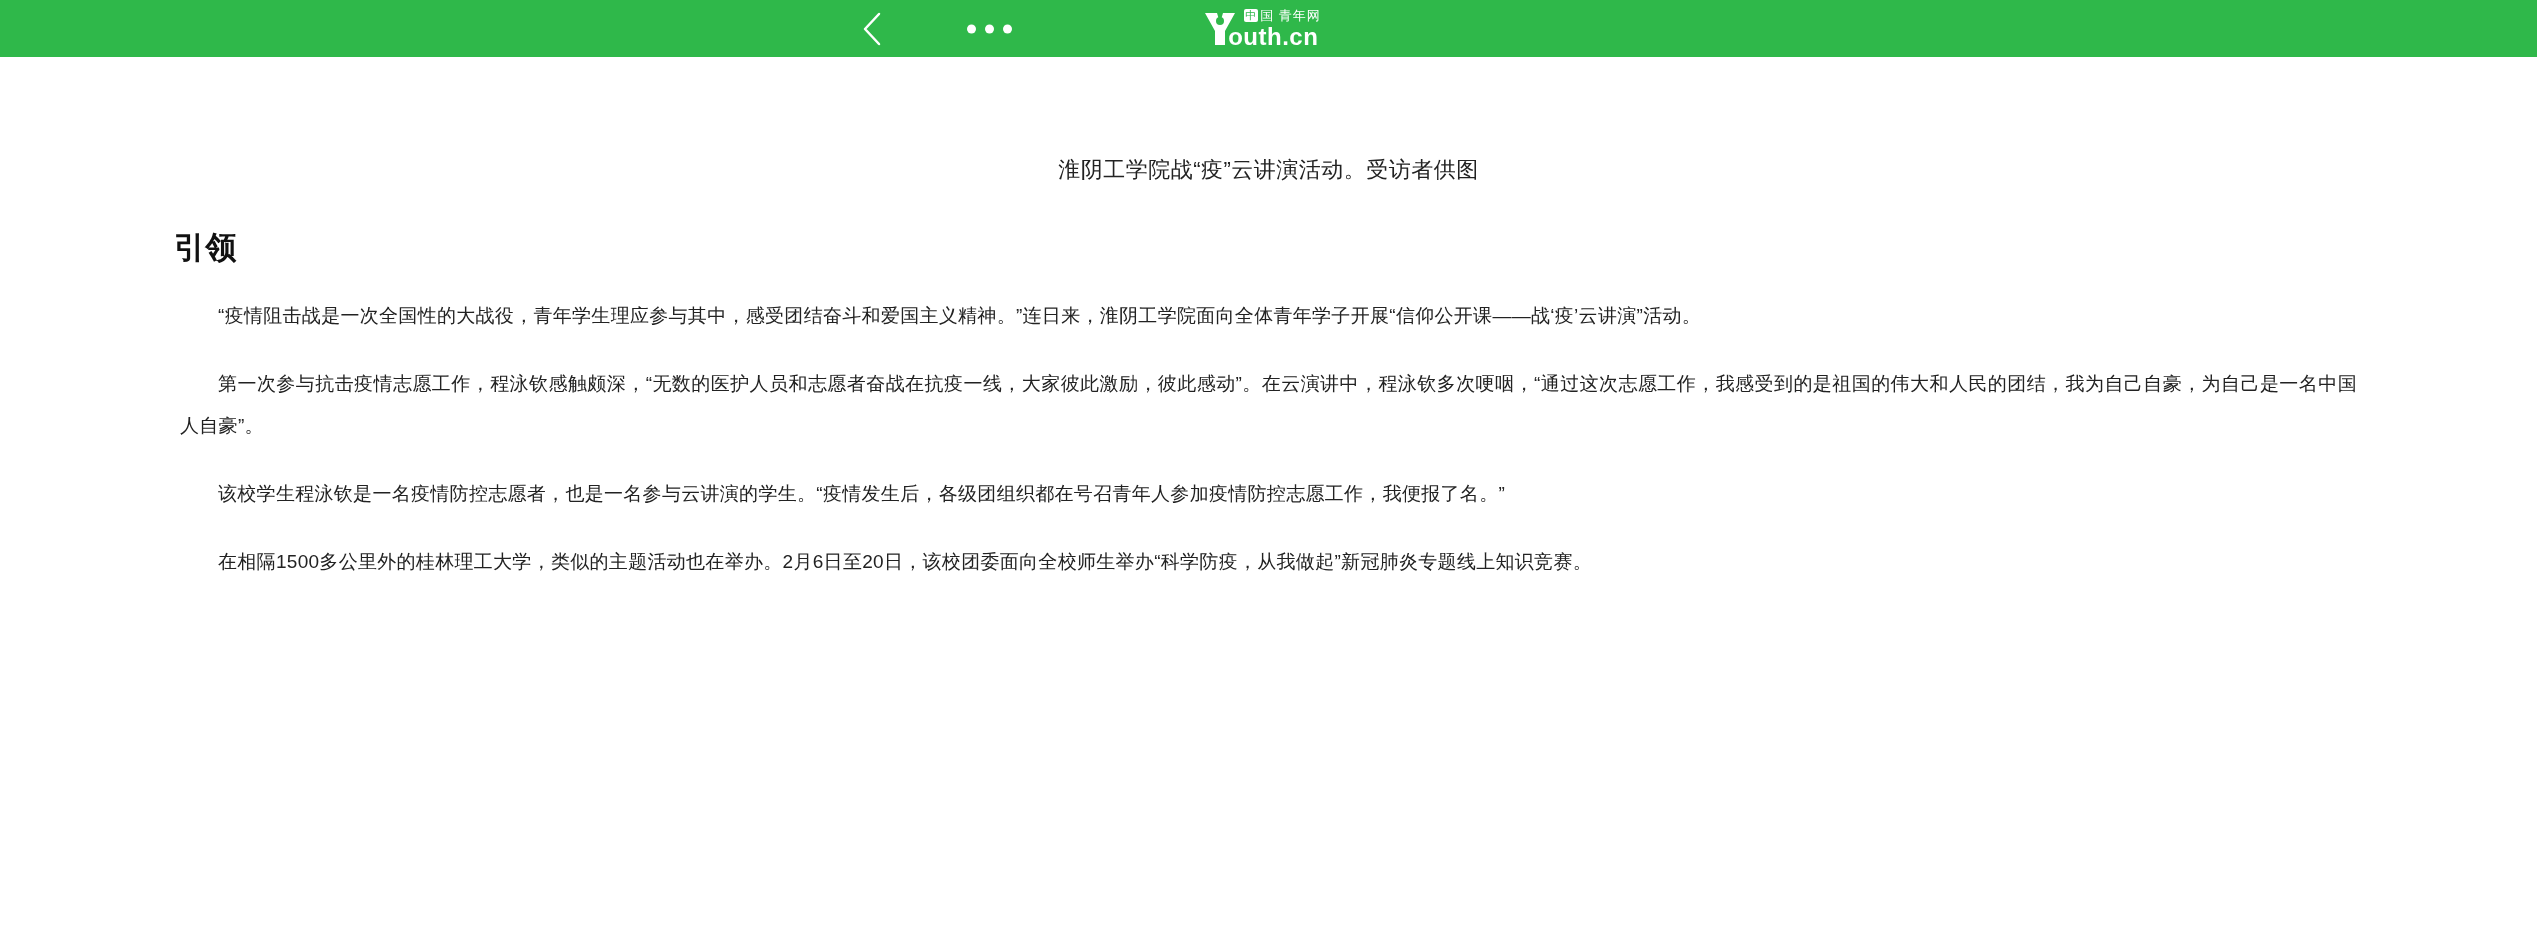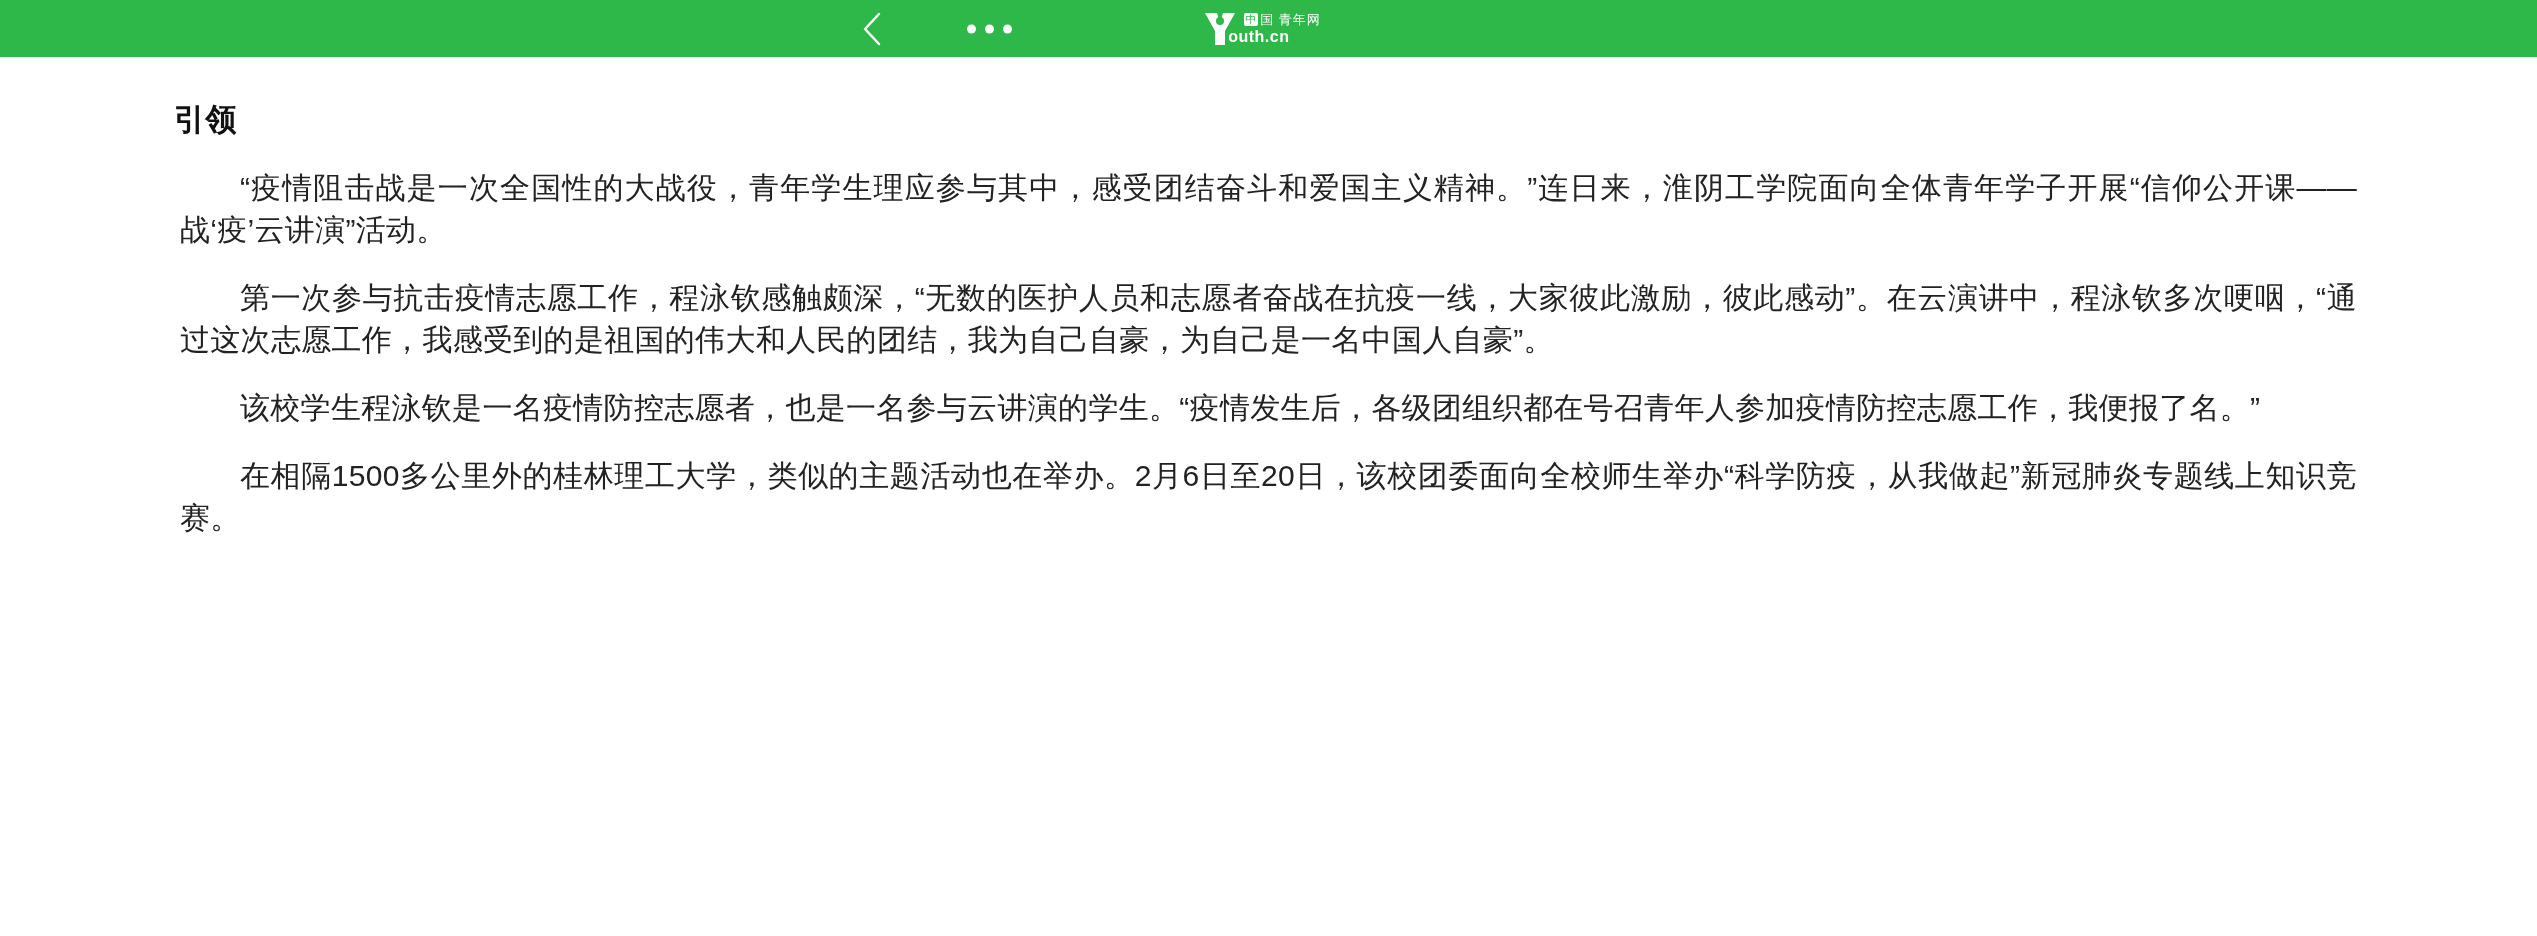--- a/index.html
+++ b/index.html
@@ -72,21 +72,21 @@
   .logo-cn .cn-badge {
     display: inline-block;
     background: #ffffff;
     color: #2fb84a;
     border-radius: 2px;
     font-size: 11px;
     line-height: 13px;
     padding: 0 1px;
   }
   .logo-latin {
-    font-size: 16px;
+    font-size: 24px;
     font-weight: bold;
     color: #ffffff;
     letter-spacing: 0.5px;
     margin-left: -16px;
   }
   .appbar-more {
     position: absolute;
     right: 1517px;
     top: 50%;
     transform: translateY(-50%);
@@ -118,21 +118,21 @@
   }
   .section-heading {
     font-size: 31px;
     font-weight: bold;
     color: #111111;
     margin-top: 42px;
     margin-left: -6px;
     letter-spacing: 0.5px;
   }
   p.para {
-    font-size: 30px;
+    font-size: 19px;
     line-height: 42px;
     color: #222222;
     margin: 26px 0 0 0;
     text-indent: 2em;
     letter-spacing: 0.3px;
     text-align: justify;
   }
 </style>
 </head>
 <body>
@@ -166,20 +166,21 @@
   <div class="appbar-more">
     <i></i>
     <i></i>
     <i></i>
   </div>
 
 </div>
 
 <div class="article">
 
+  <div class="caption">淮阴工学院战“疫”云讲演活动。受访者供图</div>
 
   <div class="section-heading">引领</div>
 
   <p class="para">“疫情阻击战是一次全国性的大战役，青年学生理应参与其中，感受团结奋斗和爱国主义精神。”连日来，淮阴工学院面向全体青年学子开展“信仰公开课——战‘疫’云讲演”活动。</p>
   <p class="para">第一次参与抗击疫情志愿工作，程泳钦感触颇深，“无数的医护人员和志愿者奋战在抗疫一线，大家彼此激励，彼此感动”。在云演讲中，程泳钦多次哽咽，“通过这次志愿工作，我感受到的是祖国的伟大和人民的团结，我为自己自豪，为自己是一名中国人自豪”。</p>
   <p class="para">该校学生程泳钦是一名疫情防控志愿者，也是一名参与云讲演的学生。“疫情发生后，各级团组织都在号召青年人参加疫情防控志愿工作，我便报了名。”</p>
   <p class="para">在相隔1500多公里外的桂林理工大学，类似的主题活动也在举办。2月6日至20日，该校团委面向全校师生举办“科学防疫，从我做起”新冠肺炎专题线上知识竞赛。</p>
 
 </div>
 

